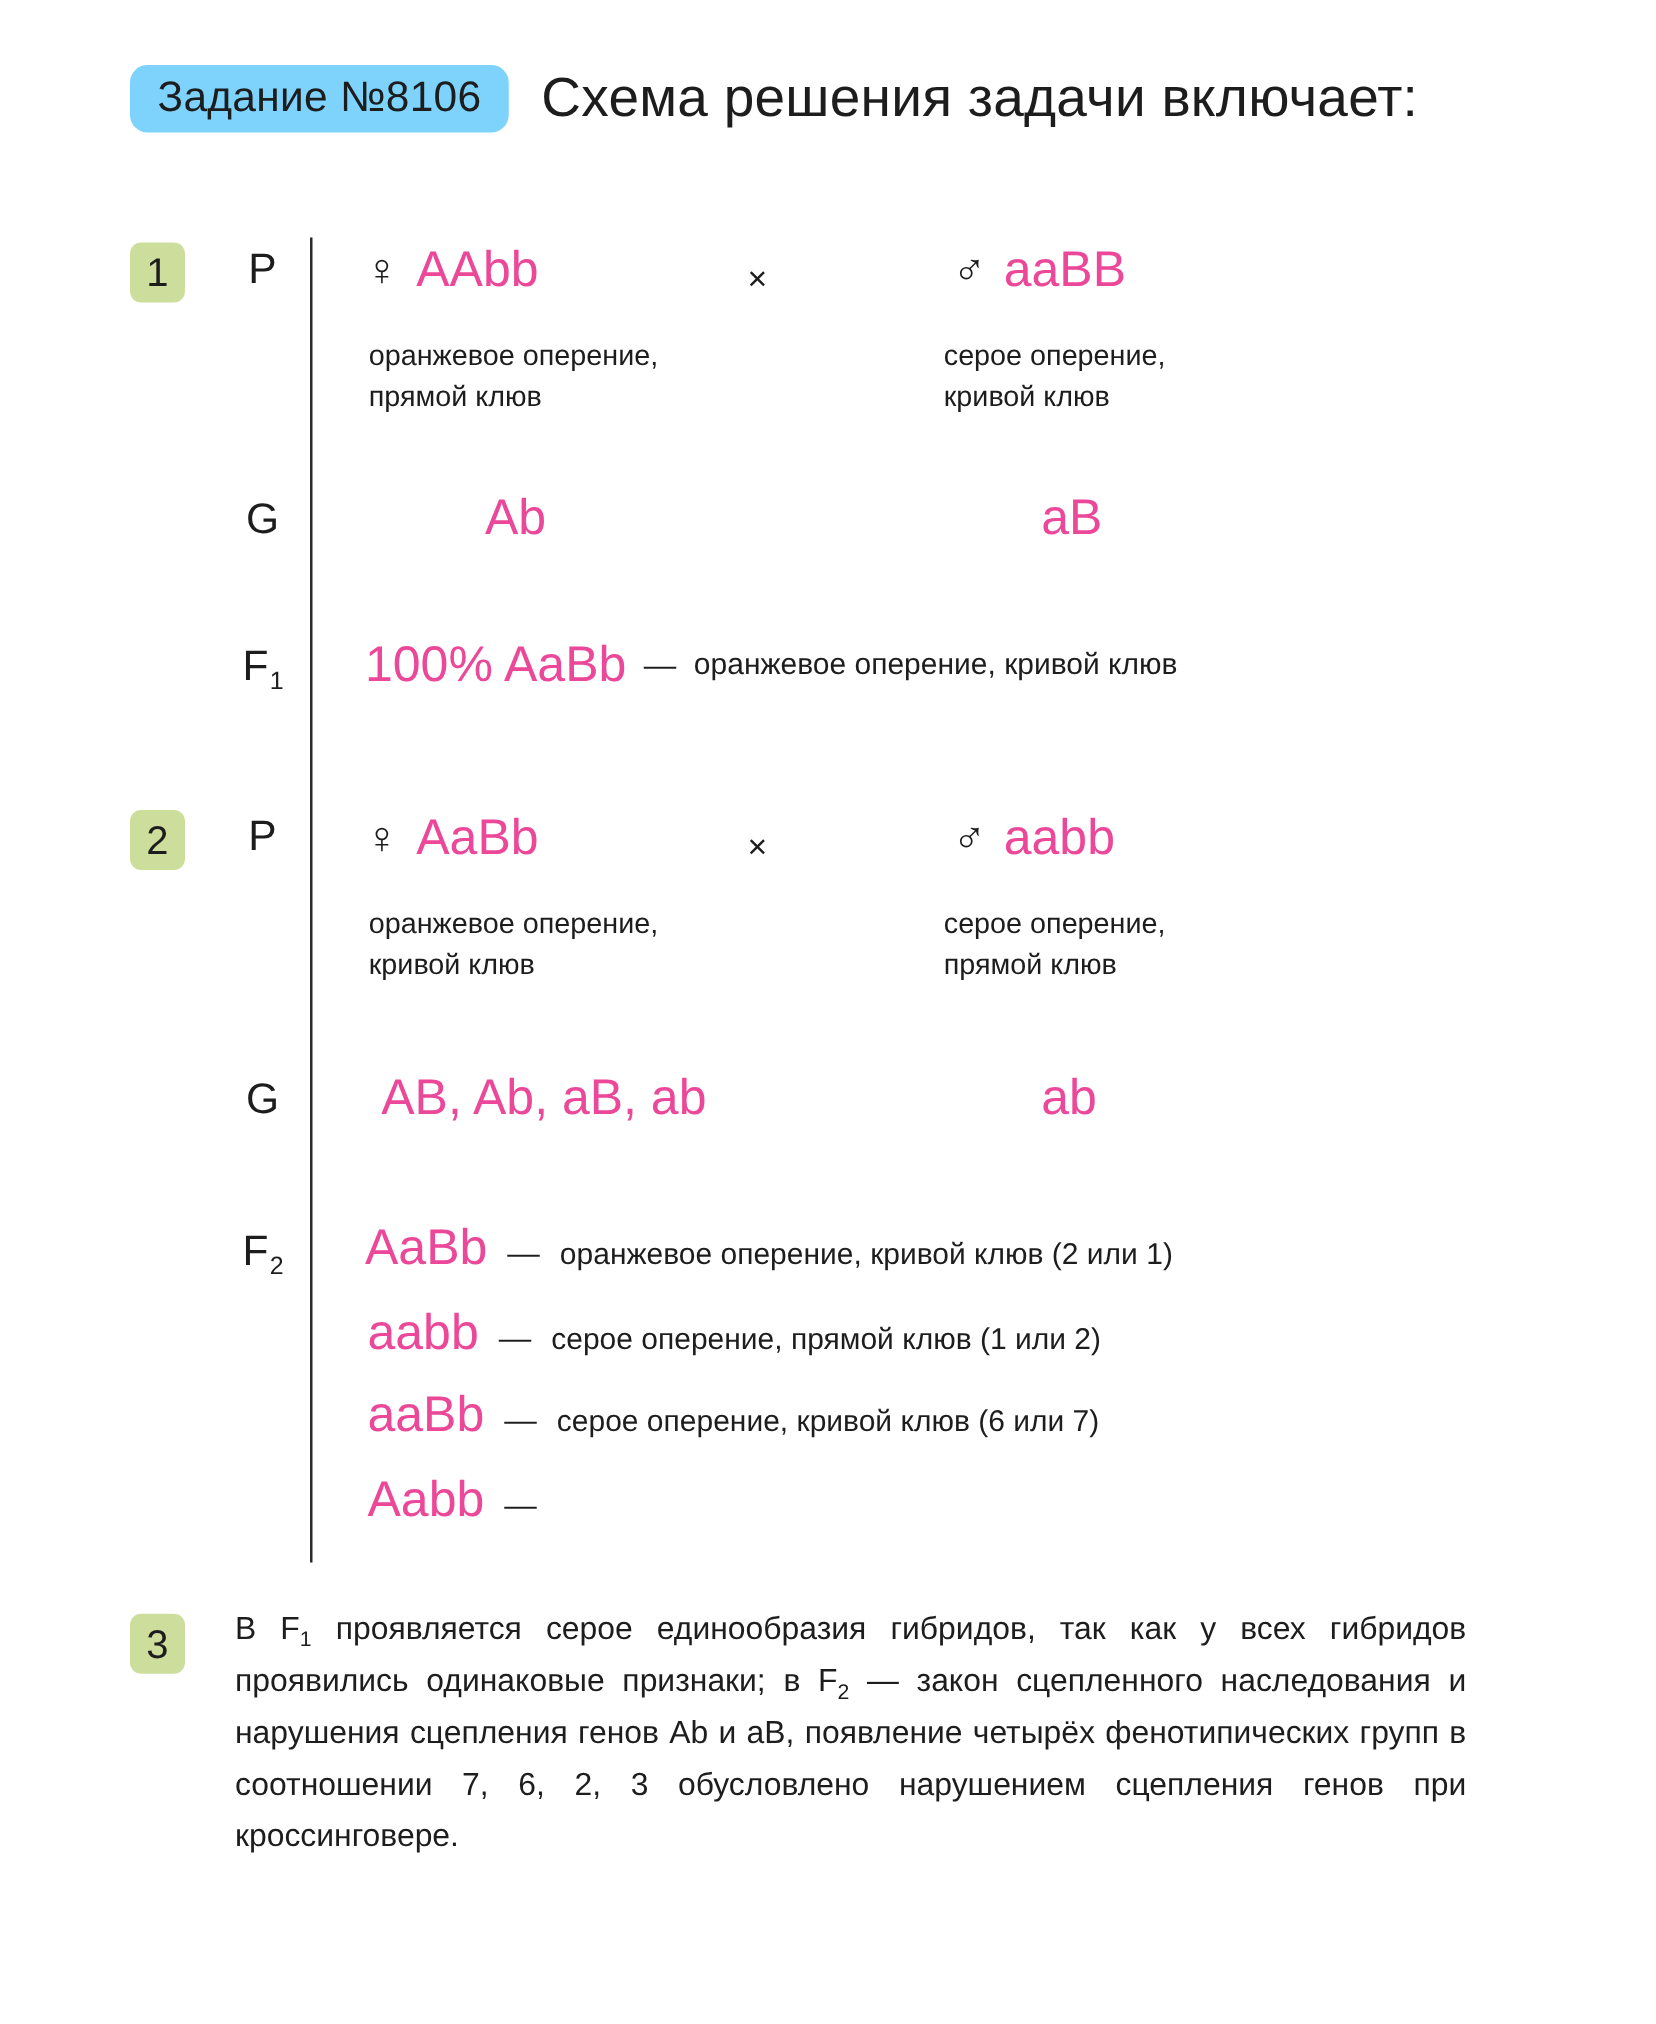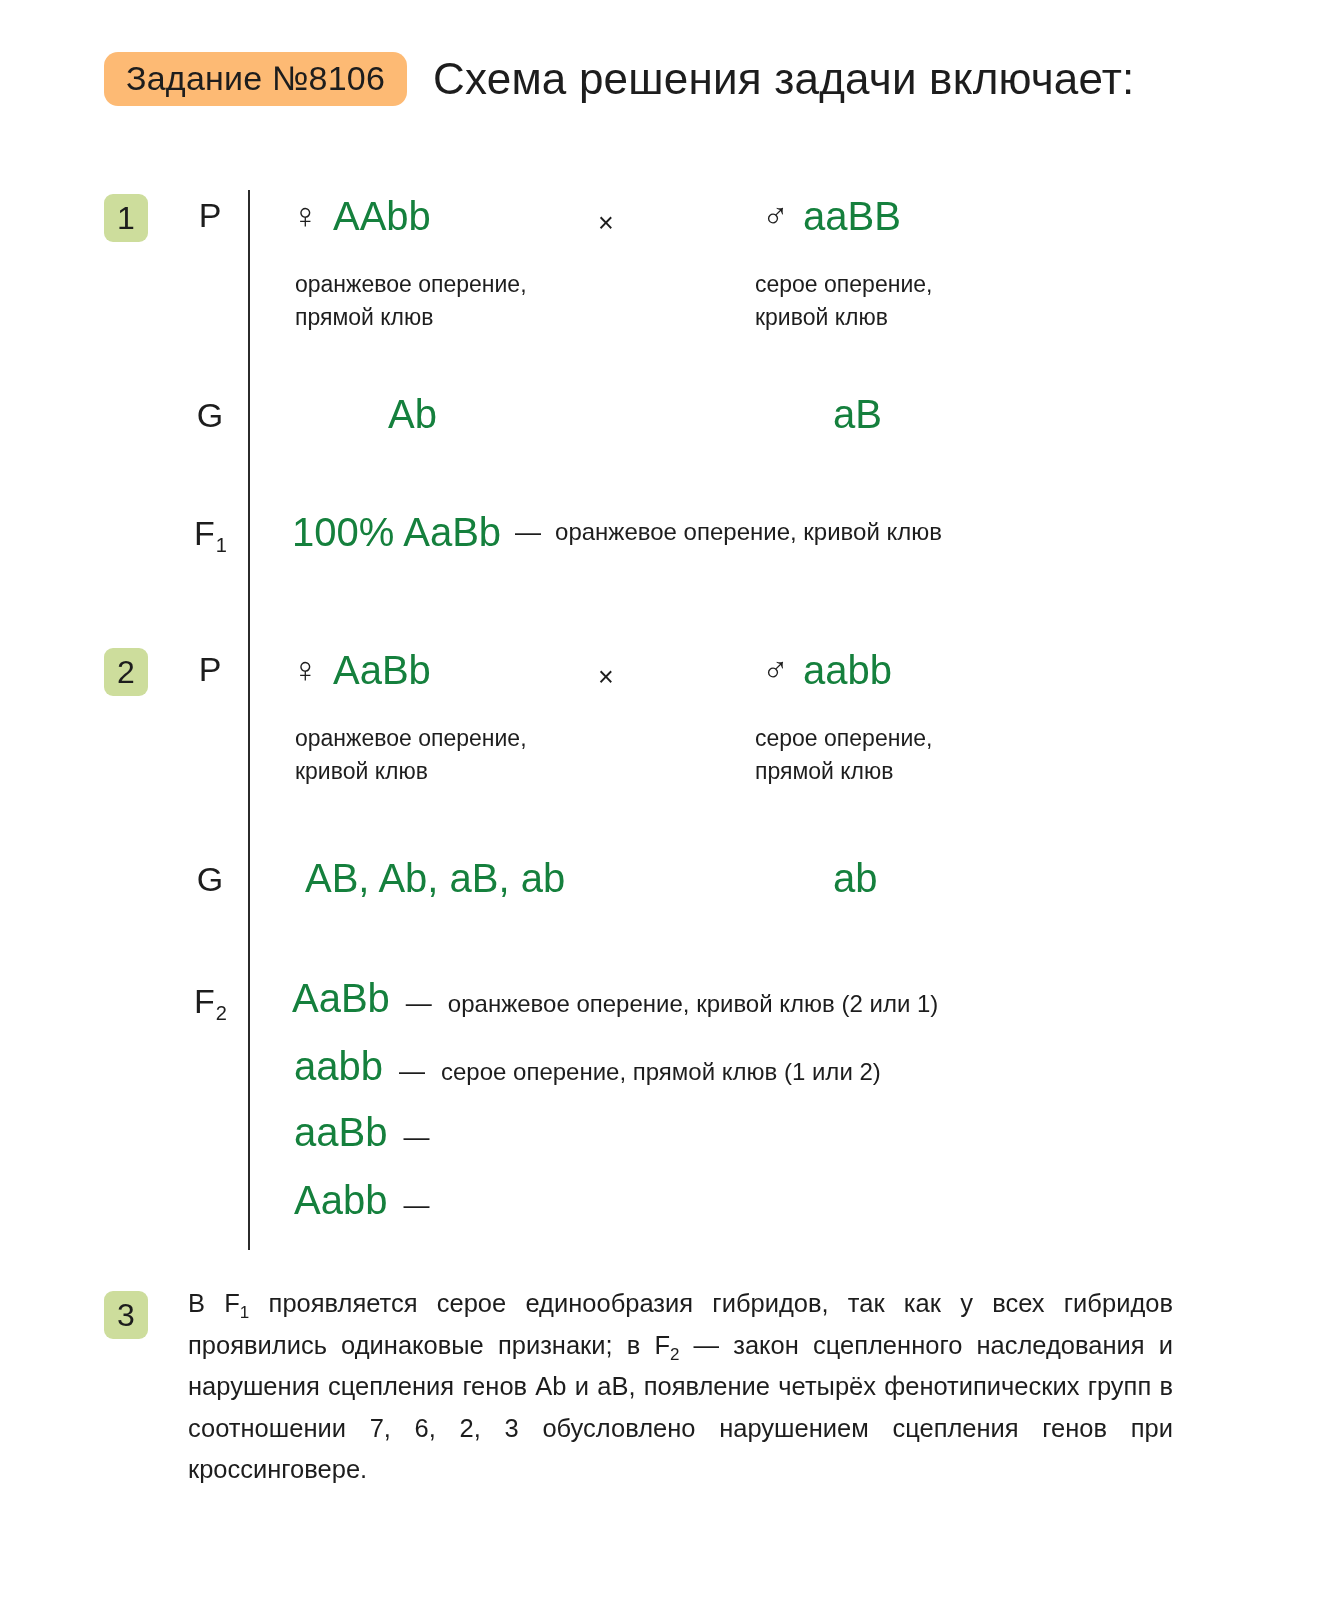--- a/index.html
+++ b/index.html
@@ -20,21 +20,21 @@
   
   .header {
     position: absolute;
     left: 104px;
     top: 52px;
     display: flex;
     align-items: center;
     gap: 26px;
   }
   .task-badge {
-    background: #fdba74;
+    background: #7dd3fc;
     border-radius: 14px;
     padding: 9px 22px 11px 22px;
     font-size: 34px;
     line-height: 1;
     letter-spacing: 0.2px;
     color: #1d1d1d;
     white-space: nowrap;
   }
   .header-title {
     font-size: 44px;
@@ -93,21 +93,21 @@
     font-size: 20px;
     vertical-align: baseline;
     position: relative;
     top: 7px;
     left: 1px;
   }
 
   .geno {
     font-size: 40px;
     line-height: 1;
-    color: #15803d;
+    color: #ec4899;
     white-space: nowrap;
   }
   .sex {
     font-size: 36px;
     line-height: 1;
     margin-right: 14px;
   }
   .cross-sign {
     font-size: 27px;
     color: #1d1d1d;
@@ -246,20 +246,21 @@
 
       <div style="position:absolute; left:294px; top:870px; display:flex; align-items:baseline; gap:16px;">
         <span class="geno">aabb</span>
         <span class="dash">—</span>
         <span class="desc">серое оперение, прямой клюв (1 или 2)</span>
       </div>
 
       <div style="position:absolute; left:294px; top:936px; display:flex; align-items:baseline; gap:16px;">
         <span class="geno">aaBb</span>
         <span class="dash">—</span>
+        <span class="desc">серое оперение, кривой клюв (6 или 7)</span>
       </div>
 
       <div style="position:absolute; left:294px; top:1004px; display:flex; align-items:baseline; gap:16px;">
         <span class="geno">Aabb</span>
         <span class="dash">—</span>
       </div>
     </div>
   </div>
 </div>
 

